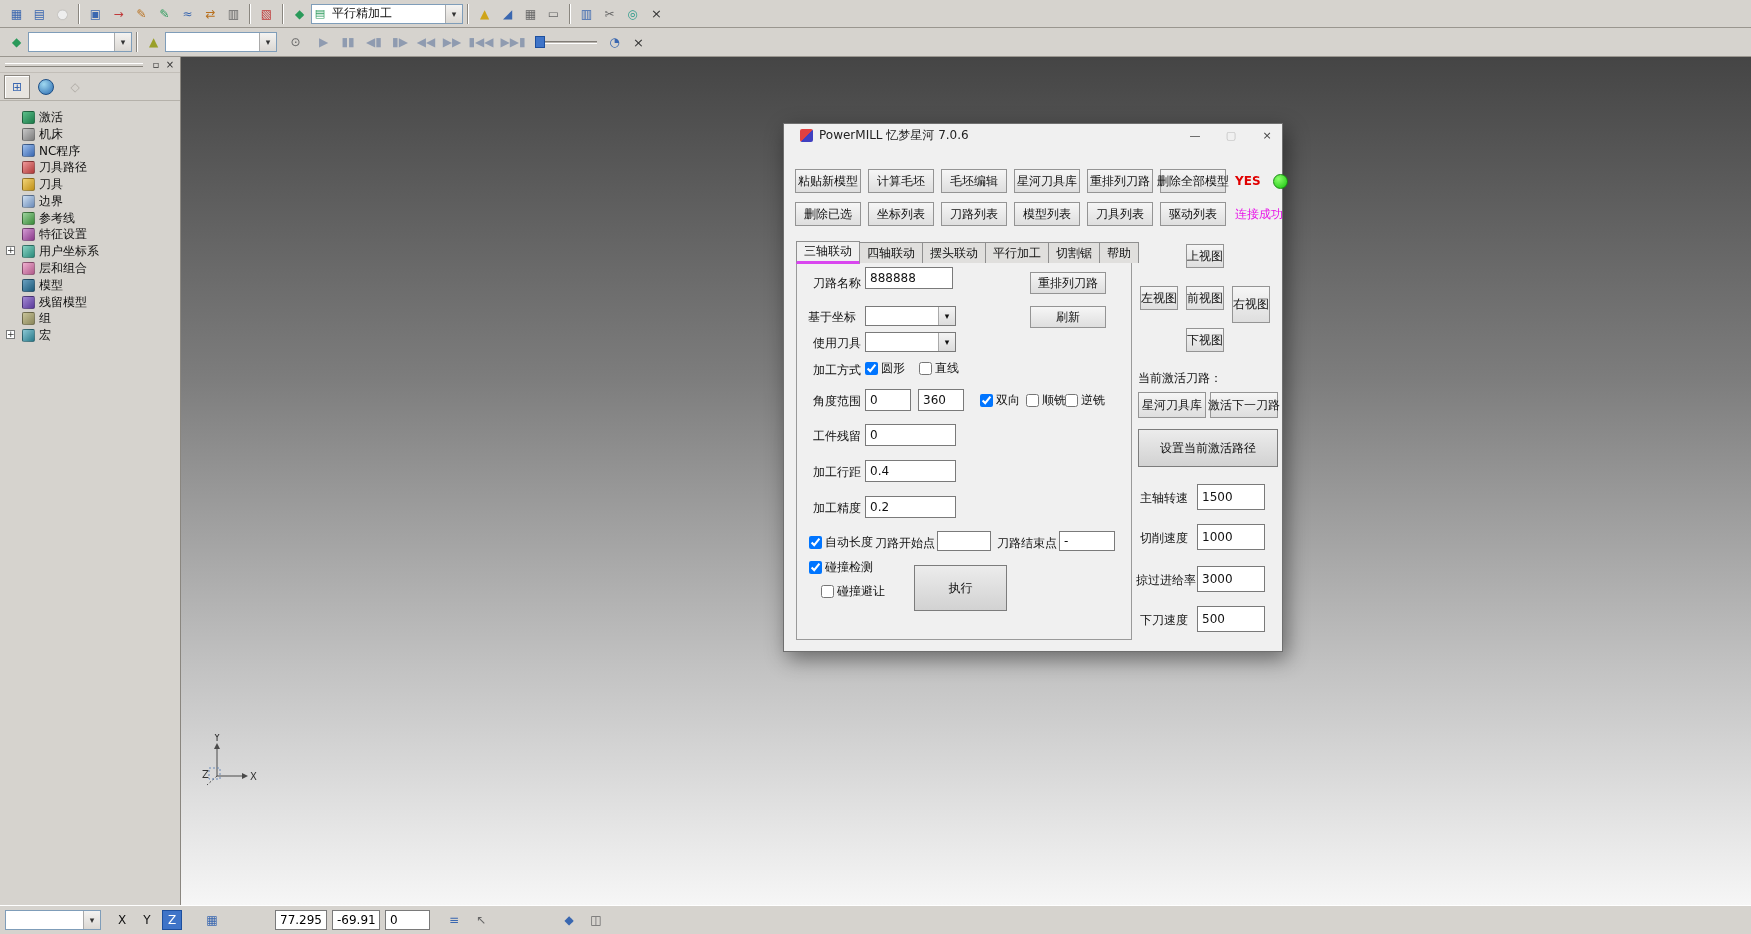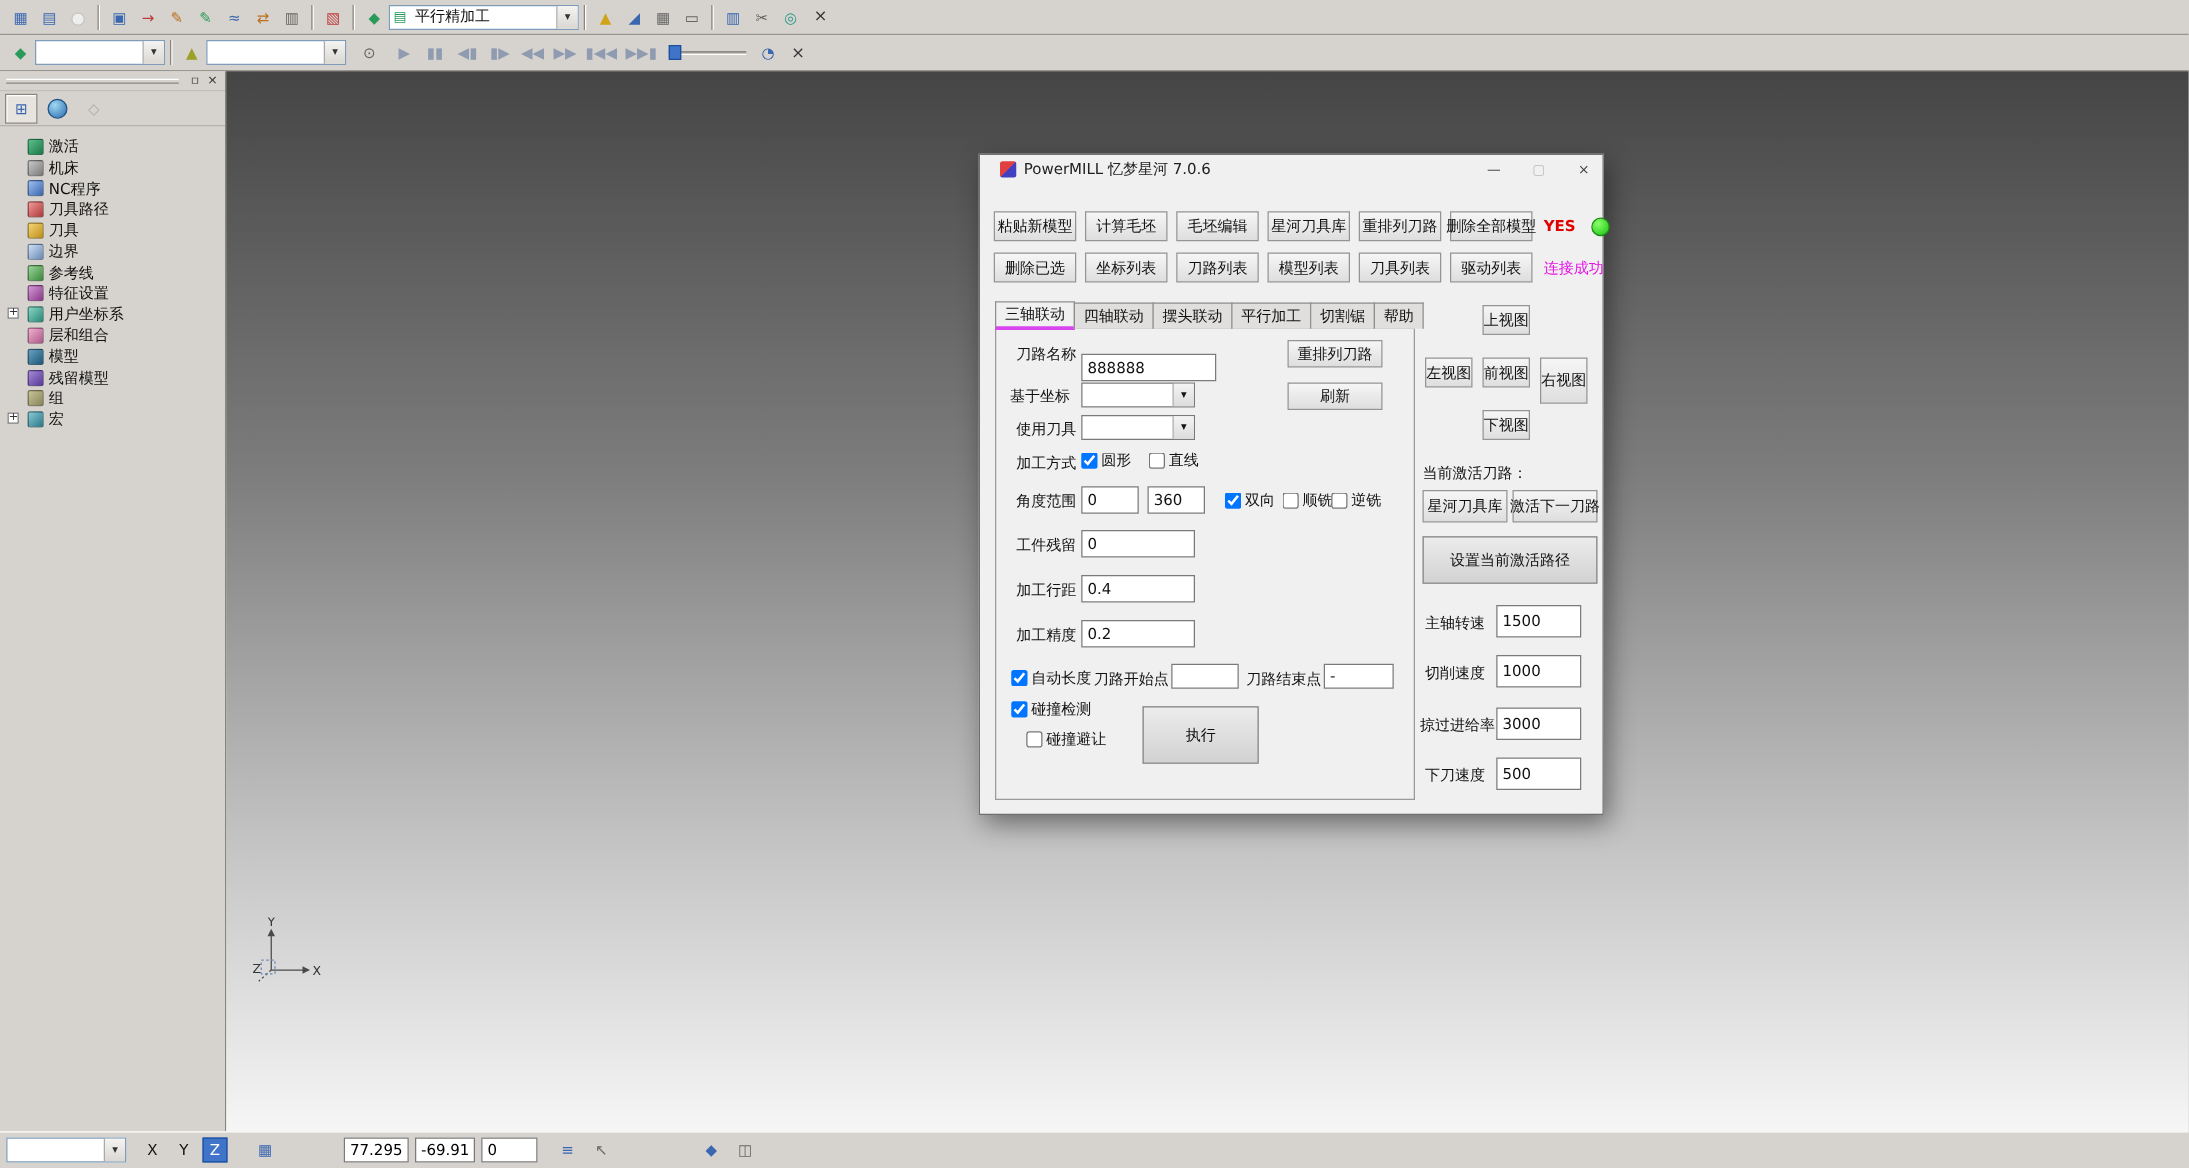--- a/index.html
+++ b/index.html
@@ -275,21 +275,21 @@
     <span class="tab active">三轴联动</span>
     <span class="tab">四轴联动</span>
     <span class="tab">摆头联动</span>
     <span class="tab">平行加工</span>
     <span class="tab">切割锯</span>
     <span class="tab">帮助</span>
   </div>
 
   <div id="panel">
     <span class="lbl" style="left:16px;top:12px">刀路名称</span>
-    <input class="inp" style="left: 68px; top: 20px; width: 108px; height: 22px;" value="888888">
+    <input class="inp" style="left: 68px; top: 4px; width: 88px; height: 22px;" value="888888">
     <span class="btn" style="left:233px;top:9px;width:76px;height:22px">重排列刀路</span>
 
     <span class="lbl" style="left:11px;top:46px">基于坐标</span>
     <div class="cmb" style="left:68px;top:43px;width:91px;height:20px">
         <span class="cval"></span>
         <span class="carr">▾</span>
       </div>
     <span class="btn" style="left:233px;top:43px;width:76px;height:22px">刷新</span>
 
     <span class="lbl" style="left:16px;top:72px">使用刀具</span>

